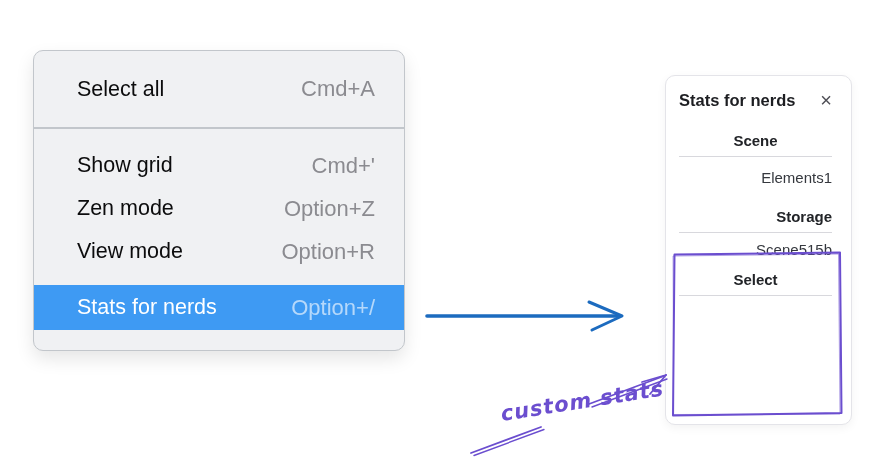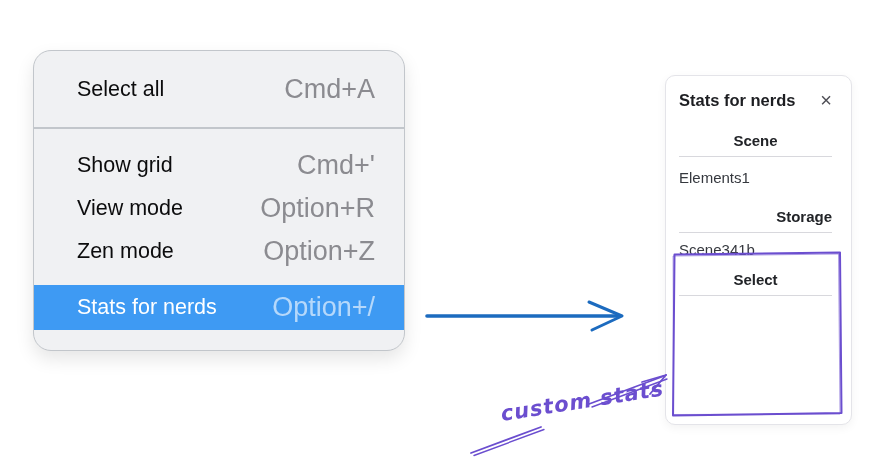--- a/index.html
+++ b/index.html
@@ -4,28 +4,28 @@
 <style>
   html,body { margin:0; padding:0; background:#fff; }
   .canvas {
     position:relative; width:873px; height:461px; background:#ffffff;
     overflow:hidden; font-family:"Liberation Sans", sans-serif;
   }
 
   
   .menu {
     position:absolute; left:33px; top:50px; width:372px; height:301px;
-    background:#f0f1f3; border:1.5px solid #c2c6cb; border-radius:18px;
+    background:#f0f1f3; border:1.5px solid #c2c6cb; border-radius:10px;
     box-shadow:0 8px 18px rgba(0,0,0,.10); box-sizing:border-box; overflow:hidden;
   }
   .menu-item {
     display:flex; justify-content:space-between; align-items:center;
     padding:0 29px 0 43px; font-size:21.5px; color:#0c0c0d;
   }
-  .menu-item .short { color:#8b8b90; font-size:27px; }
+  .menu-item .short { color:#8b8b90; font-size:22px; }
   .mi-first { height:76px; }
   .menu-sep { height:2px; background:#c2c6cb; }
   .menu-group { padding-top:15px; }
   .menu-group .menu-item { height:43px; }
   .menu-item.selected {
     height:45px; margin-top:12px;
     background:var(--highlight,#3e9af3); color:#ffffff;
   }
   .menu-item.selected .short { color:rgba(255,255,255,.62); }
 
@@ -39,21 +39,21 @@
   .panel-head { display:flex; justify-content:space-between; align-items:center; height:24px; }
   .panel-title { font-weight:bold; font-size:16.5px; color:#1d1e22; }
   .close-btn { font-size:20px; color:#4e4e55; line-height:20px; cursor:default; }
   .sec-head { text-align:center; font-weight:bold; font-size:15px; color:#222428; }
   .sh-scene   { margin-top:20px; }
   .sh-storage { margin-top:16px;text-align:right; }
   .sh-version { margin-top:7px; }
   .sec-hr { height:1px; background:#d8d8dd; margin-top:7px; }
   .rows-a { margin-top:6px; }
   .rows-b { margin-top:3px; }
-  .prow { display:flex; justify-content:flex-start; align-items:center; height:28.5px; }
+  .prow { display:flex; justify-content:flex-end; align-items:center; height:28.5px;margin-left:24px; }
   .note { height:29px; display:flex; align-items:center; }
 
   
   .overlay { position:absolute; left:0; top:0; pointer-events:none; }
   .blue-stroke   { stroke:var(--arrow-blue,#1c6bbf); fill:none; stroke-linecap:round; stroke-linejoin:round; }
   .purple-stroke { stroke:var(--annotation-purple,#6b4ecf); fill:none; stroke-linecap:round; stroke-linejoin:round; }
   .ann-text {
     fill:var(--annotation-purple,#6b4ecf);
     font-family:"DejaVu Sans", sans-serif; font-style:italic; font-weight:600;
     font-size:21px; letter-spacing:1px;
@@ -69,26 +69,26 @@
       <span>Select all</span>
       <span class="short">Cmd+A</span>
     </div>
     <div class="menu-sep"></div>
     <div class="menu-group">
       <div class="menu-item">
         <span>Show grid</span>
         <span class="short">Cmd+'</span>
       </div>
       <div class="menu-item">
+        <span>Zen mode</span>
+        <span class="short">Option+Z</span>
+      </div>
+      <div class="menu-item">
         <span>View mode</span>
         <span class="short">Option+R</span>
-      </div>
-      <div class="menu-item">
-        <span>Zen mode</span>
-        <span class="short">Option+Z</span>
       </div>
       <div class="menu-item selected">
         <span>Stats for nerds</span>
         <span class="short">Option+/</span>
       </div>
     </div>
   </div>
 
   <div class="panel">
     <div class="panel-head">
@@ -106,21 +106,21 @@
         </div>
       </div>
     </div>
 
     <div>
       <div class="sec-head sh-storage">Storage</div>
       <div class="sec-hr"></div>
       <div class="rows-b">
         <div class="prow">
           <span>Scene</span>
-          <span>341b</span>
+          <span>515b</span>
         </div>
       </div>
     </div>
 
     <div>
       <div class="sec-head sh-version">Select</div>
       <div class="sec-hr"></div>
     </div>
   </div>
 

